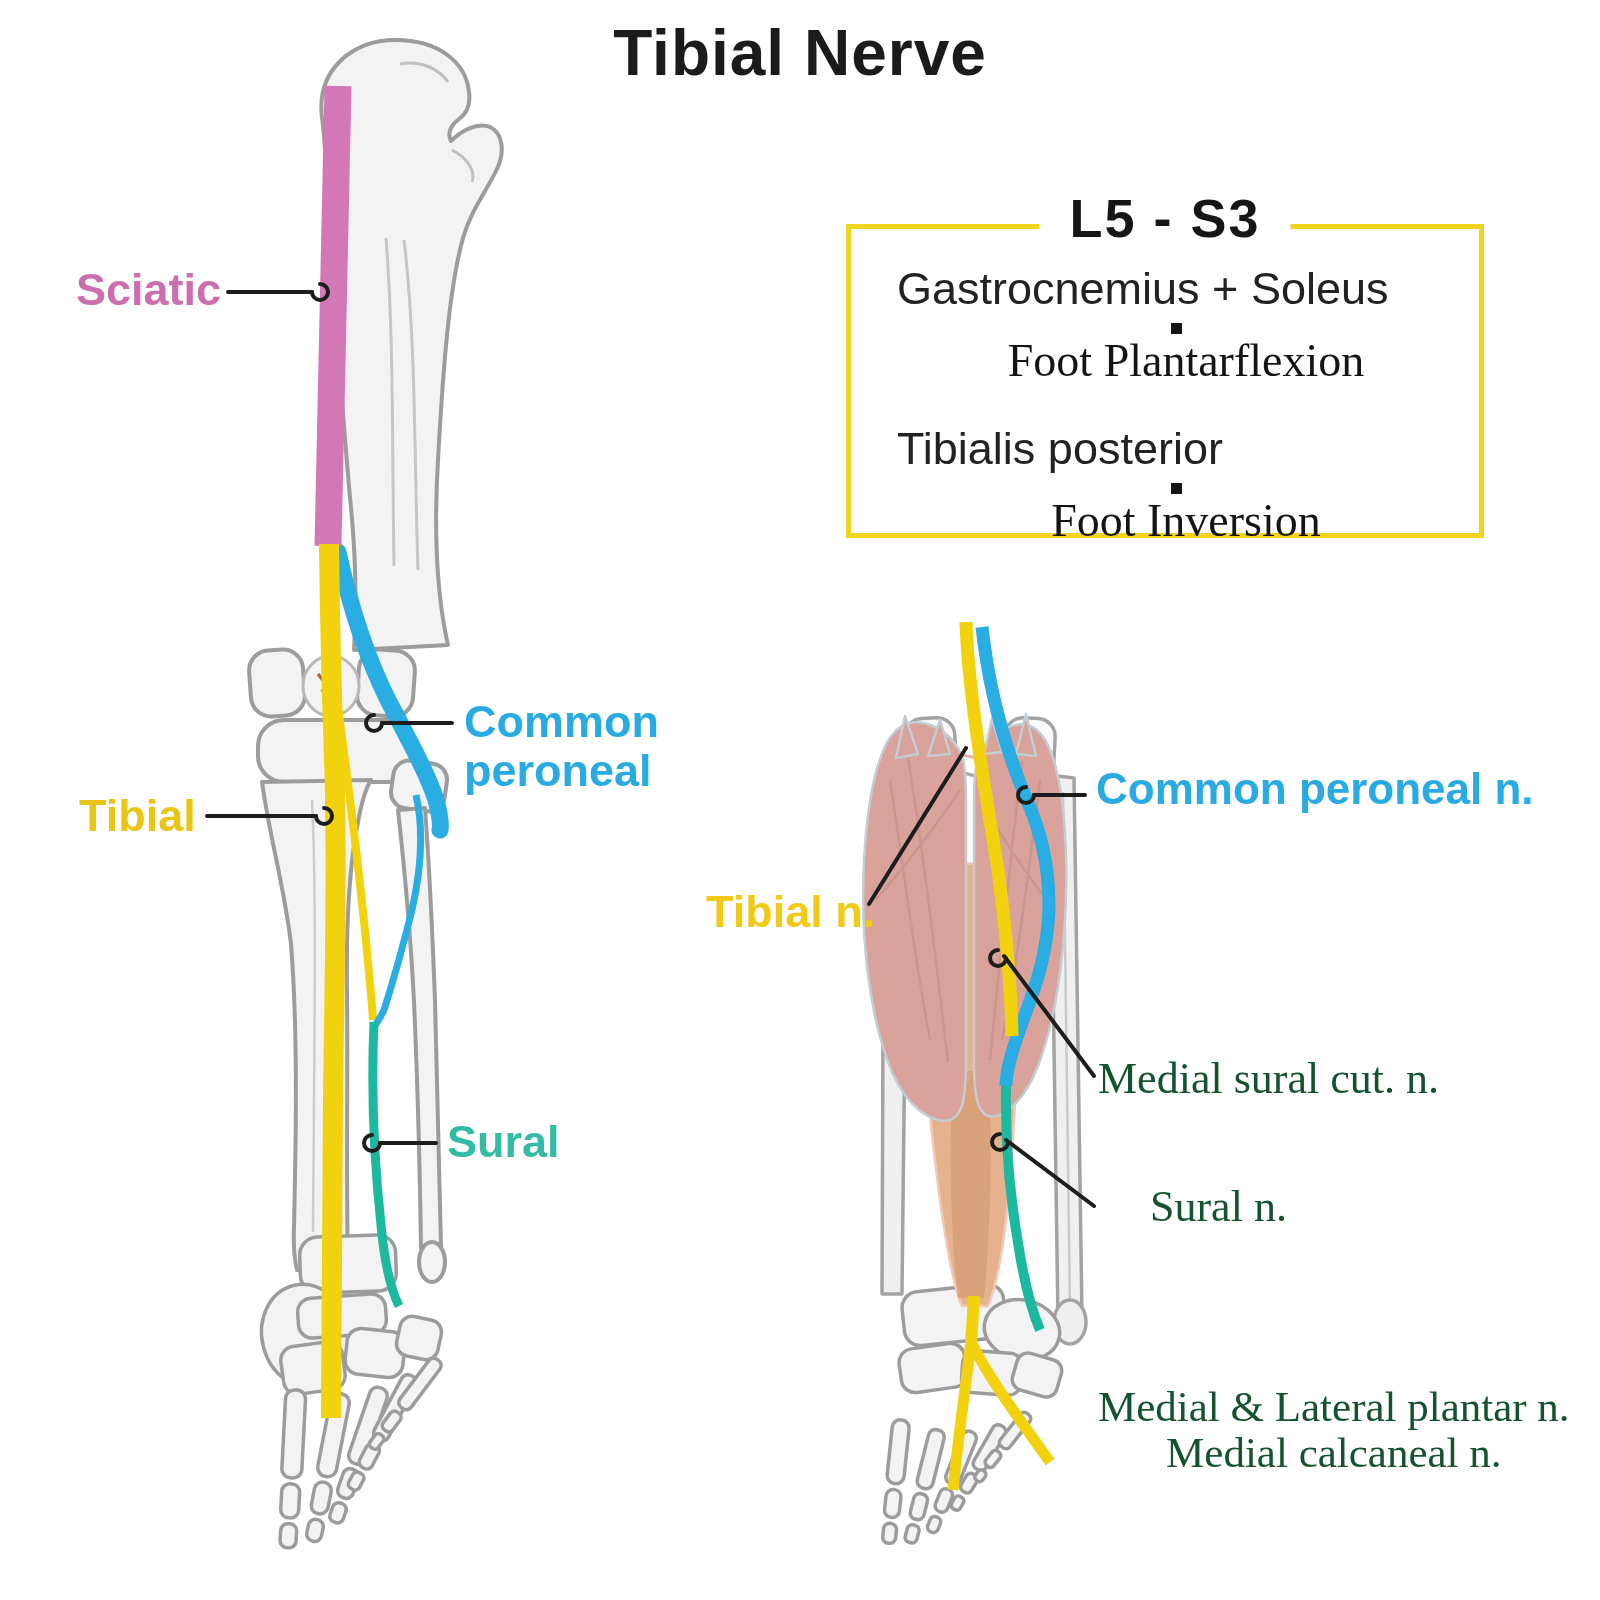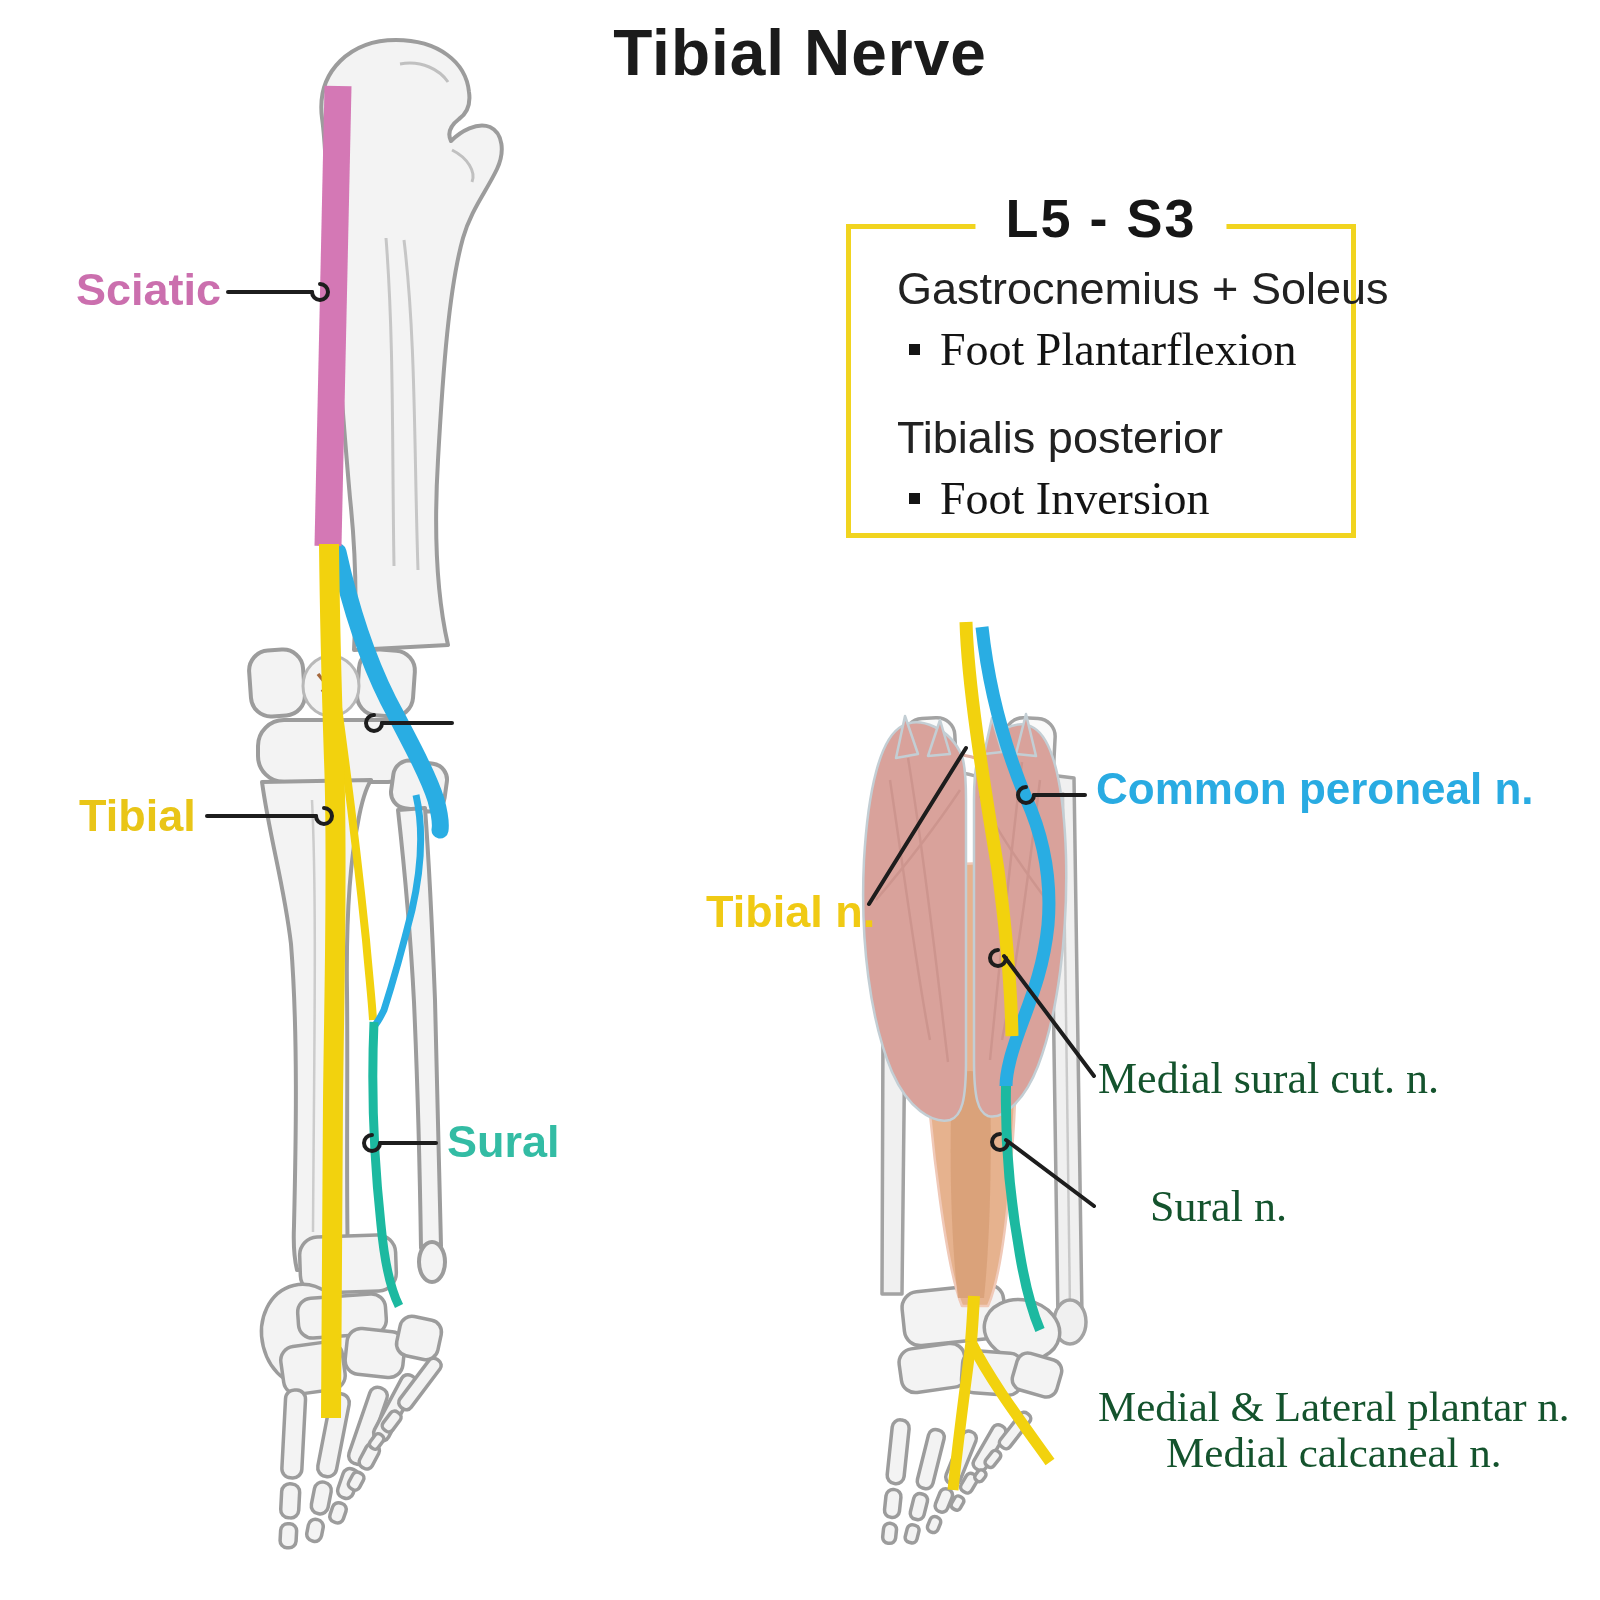--- a/index.html
+++ b/index.html
@@ -9,29 +9,29 @@
   .lbl{position:absolute;white-space:nowrap;line-height:1.06;}
   .sans{font-family:"Liberation Sans","DejaVu Sans",sans-serif;font-weight:600;}
   .serif{font-family:"Liberation Serif","DejaVu Serif",serif;font-weight:400;color:#14532d;}
   .title{position:absolute;left:0;right:0;top:16px;text-align:center;
          font-size:64px;font-weight:700;color:#1b1b1b;letter-spacing:1px;}
   .pink{color:#cb6fae;}
   .yellow{color:#e9c517;}
   .blue{color:#29abe2;}
   .teal{color:#33bca4;}
   
-  .infobox{position:absolute;left:846px;top:224px;width:510px;height:314px;
+  .infobox{position:absolute;left:846px;top:224px;width:638px;height:314px;
            border:5px solid #f1d41f;background:#fff;box-sizing:border-box;}
   .infobox .hdr{position:absolute;top:-42px;left:50%;transform:translateX(-50%);
                 background:#fff;padding:0 30px;font-size:54px;font-weight:600;
                 color:#161616;letter-spacing:2px;white-space:nowrap;}
   .infobox .inner{padding:34px 16px 0 46px;}
   .muscle-line{font-size:45px;font-weight:400;color:#222;white-space:nowrap;}
   .bullet-line{font-family:"Liberation Serif","DejaVu Serif",serif;font-size:46px;
-               color:#141414;margin:8px 0 0 12px;white-space:nowrap;display:flex;align-items:center;}
+               color:#141414;margin:8px 0 0 12px;white-space:nowrap;display:flex;align-items:center;flex-direction:column;}
   .bullet-sq{display:inline-block;width:11px;height:11px;background:#141414;margin-right:20px;flex:0 0 auto;}
   .gap{height:36px;}
   .two-line{line-height:1.08;}
 </style>
 </head>
 <body>
 
 <div class="canvas">
 
   <svg class="art" viewBox="0 0 1600 1600">
@@ -191,20 +191,24 @@
       <path d="M1006,958 a8,8 0 1 1 -8,-8"></path>
       <path d="M1006,1140 L1094,1206"></path>
       <path d="M1008,1142 a8,8 0 1 1 -8,-8"></path>
     </g>
   </svg>
 
   <div class="title">Tibial Nerve</div>
 
   <div class="lbl sans pink" style="left:76px;top:266px;font-size:45px;">Sciatic</div>
 
+  <div class="lbl sans blue two-line" style="left:464px;top:698px;font-size:45px;">
+    <div>Common</div>
+    <div>peroneal</div>
+  </div>
 
   <div class="lbl sans yellow" style="left:79px;top:792px;font-size:45px;">Tibial</div>
 
   <div class="lbl sans teal" style="left:447px;top:1118px;font-size:45px;">Sural</div>
 
   <div class="infobox">
     <div class="hdr">L5 - S3</div>
     <div class="inner">
       <div class="muscle-line">Gastrocnemius + Soleus</div>
       <div class="bullet-line">

